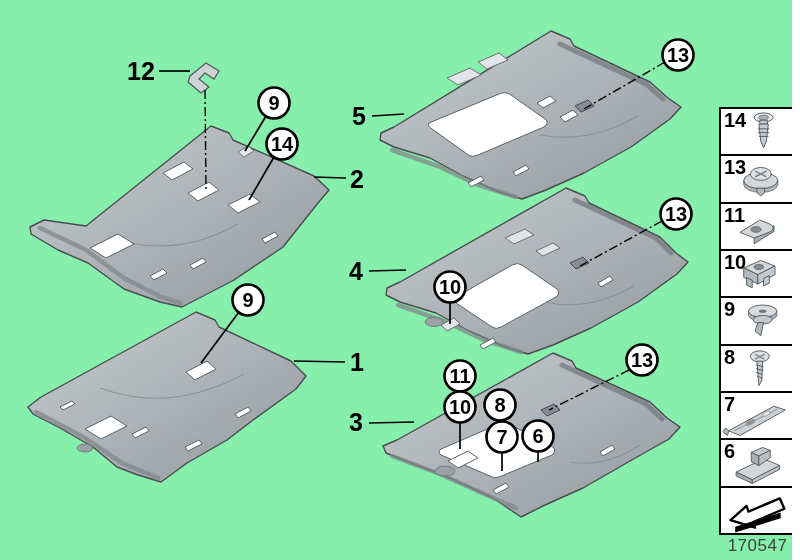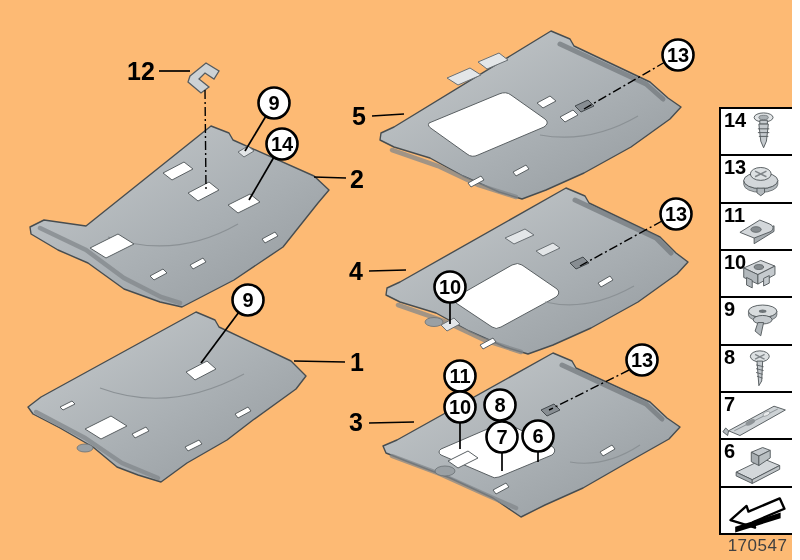--- a/index.html
+++ b/index.html
@@ -1,16 +1,16 @@
 <!DOCTYPE html>
 <html><head>
 <meta charset="utf-8">
 <style>
   html,body{margin:0;padding:0;background:#fff;}
-  .screen{position:relative;width:792px;height:560px;background:#fdba74;overflow:hidden;
+  .screen{position:relative;width:792px;height:560px;background:#86efac;overflow:hidden;
           font-family:"Liberation Sans",sans-serif;}
   svg text{font-family:"Liberation Sans",sans-serif;}
   .shell{fill:url(#pg);stroke:#474d50;stroke-width:1.4;stroke-linejoin:round;}
   .cut{fill:#ffffff;stroke:#5a6063;stroke-width:1;}
   .bump{fill:#e3e6e8;stroke:#6a7074;stroke-width:1;}
   .bracket{fill:#878d92;stroke:#43494d;stroke-width:1;}
   .rim{fill:none;stroke:#81878b;stroke-width:4.5;stroke-linecap:round;opacity:.75;}
   .band{fill:none;stroke:#70767a;stroke-width:5;stroke-linecap:round;opacity:.7;}
   .crease{fill:none;stroke:#8b9195;stroke-width:1.2;}
   .cluster{fill:#9aa0a4;stroke:#6a7074;stroke-width:.8;}

